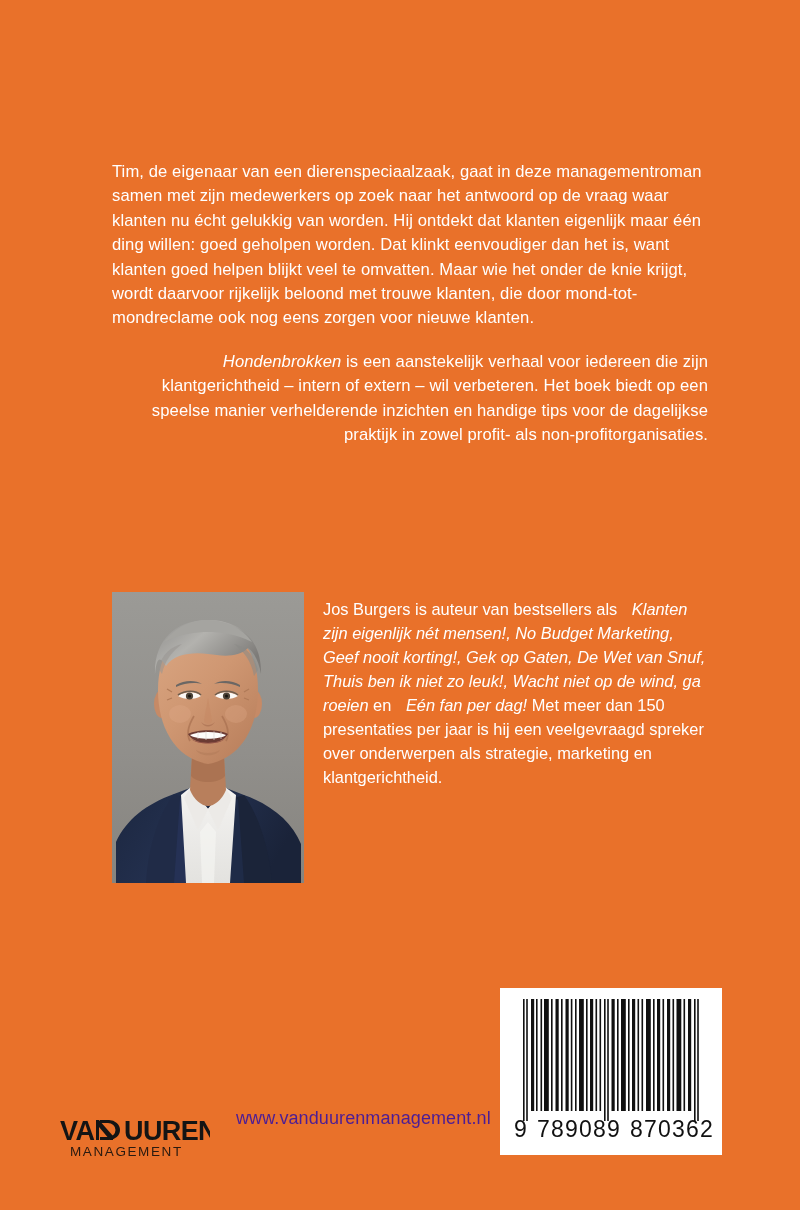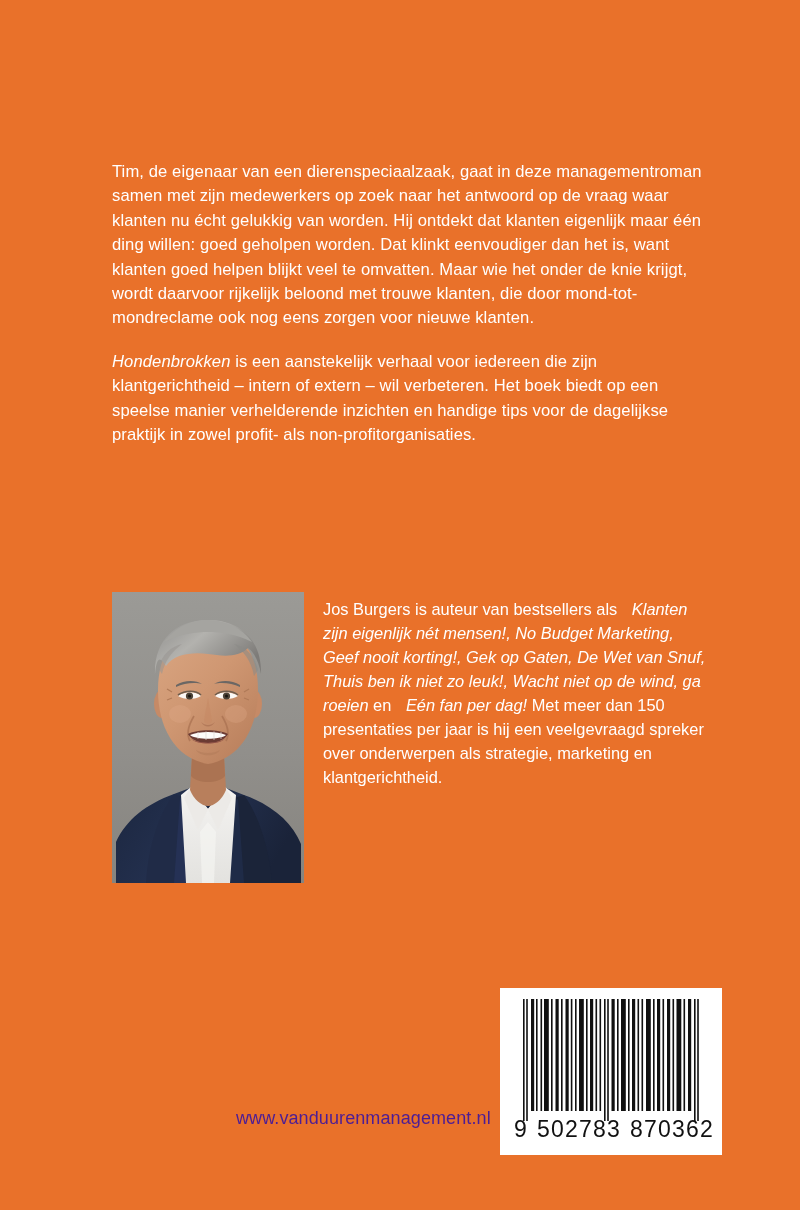--- a/index.html
+++ b/index.html
@@ -30,21 +30,21 @@
     color: #FFFFFF;
   }
   .para {
     font-size: 16.6px;
     line-height: 24.4px;
     letter-spacing: 0.1px;
     color: #FFFFFF;
     margin: 0 0 19px 0;
     text-rendering: optimizeLegibility;
   }
-  .para.last { margin-bottom: 0; }
+  .para.last { margin-bottom: 0; text-align: right; }
   .para i, .para em { font-style: italic; }
 
   
   .author-block {
     position: absolute;
     left: 112px;
     top: 592px;
     width: 596px;
   }
   .author-photo {
@@ -275,21 +275,33 @@
           <rect x="155.5" y="0" width="4.8" height="112"></rect>
           <rect x="162.5" y="0" width="1.6" height="112"></rect>
           <rect x="167" y="0" width="3.2" height="112"></rect>
           <rect x="173" y="0" width="1.6" height="122"></rect>
           <rect x="176.2" y="0" width="1.6" height="122"></rect>
         </g>
       </svg>
     </div>
     <div class="barcode-digits">
       <span class="d1">9</span>
-      <span class="d2">502783</span>
+      <span class="d2">789089</span>
       <span class="d3">870362</span>
     </div>
   </div>
 
+  <div class="publisher-logo">
+    <svg viewBox="0 0 150 48" xmlns="http://www.w3.org/2000/svg" aria-hidden="true">
+      <text x="0" y="26" font-family="Liberation Sans, sans-serif" font-size="27" font-weight="bold" letter-spacing="-0.6" fill="#141414">VA</text>
+
+      <g fill="#141414">
+        <polygon points="36,26 36,6 39,6 53,22 53,26 50,26 39,13 39,26"></polygon>
+        <path d="M40,6 h9 a11,10 0 0 1 0,20 h-9 l0,-3 h8 a7.5,7 0 0 0 0,-14 h-8 z"></path>
+      </g>
+      <text x="64" y="26" font-family="Liberation Sans, sans-serif" font-size="27" font-weight="bold" letter-spacing="-0.6" fill="#141414">UUREN</text>
+      <text x="10" y="42" font-family="Liberation Sans, sans-serif" font-size="13.5" letter-spacing="1.6" fill="#2A1A10">MANAGEMENT</text>
+    </svg>
+  </div>
 
   <div class="website">www.vanduurenmanagement.nl</div>
 
 </div>
 
 </body></html>

